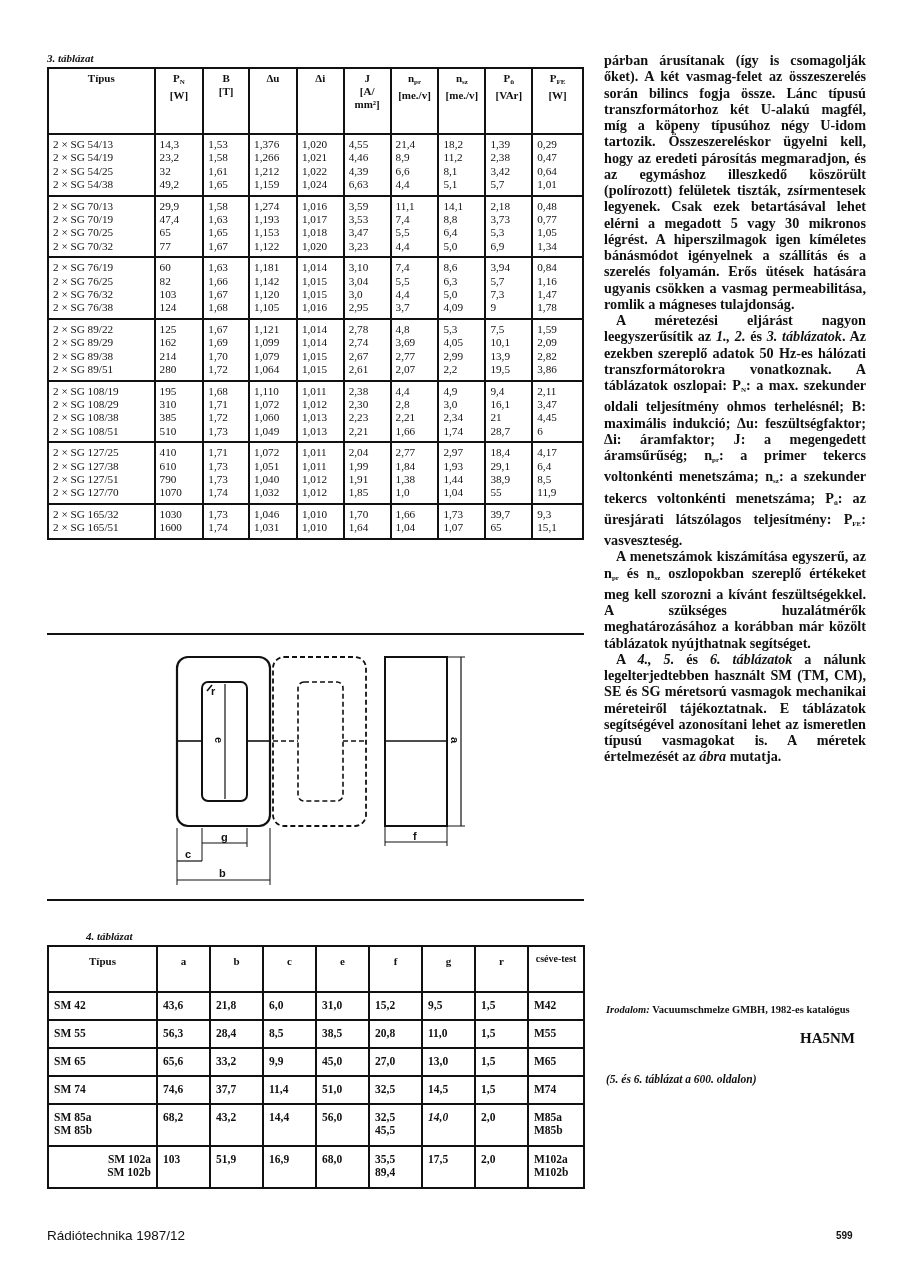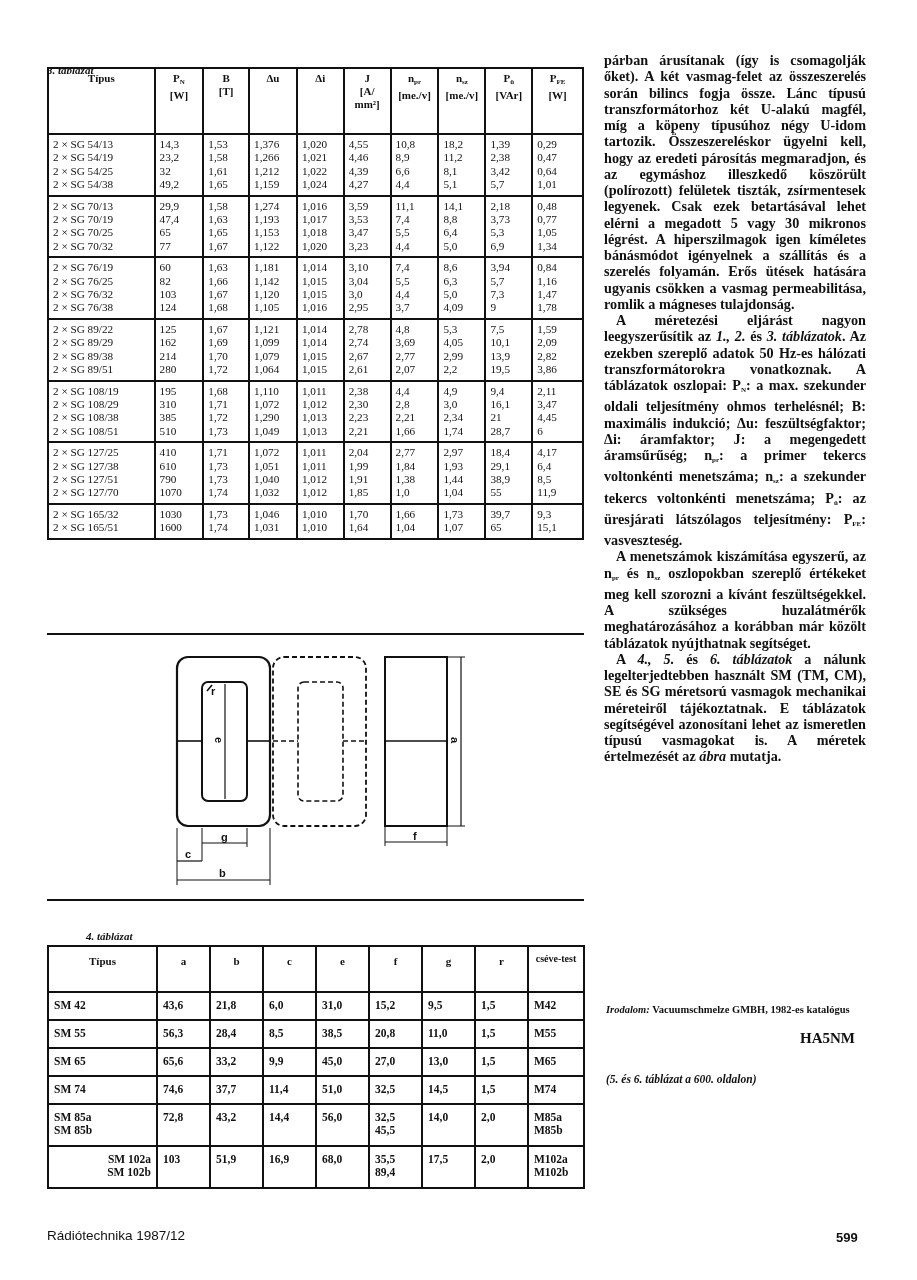--- a/index.html
+++ b/index.html
@@ -30,26 +30,26 @@
   #text-col { position:absolute; left:604px; top:52px; width:262px; font-size:14.2px;
               line-height:16.25px; font-weight:bold; text-align:justify; }
   #text-col p { margin:0; text-indent:12px; }
   #text-col p.first { text-indent:0; }
   #text-col i { font-style:italic; }
   .ref { position:absolute; left:606px; top:1003px; width:260px; font-size:10.5px; line-height:13px; font-weight:bold; }
   .ref i { font-style:italic; }
   .sig { position:absolute; left:800px; top:1030px; font-size:15px; font-weight:bold; }
   .note { position:absolute; left:606px; top:1073px; font-size:11.5px; font-style:italic; font-weight:bold; }
   .footer-left { position:absolute; left:47px; top:1228px; font-family:"Liberation Sans","DejaVu Sans",sans-serif; font-size:13.5px; }
-  .footer-right { position:absolute; left:836px; top:1230px; font-family:"Liberation Sans","DejaVu Sans",sans-serif; font-size:13px; font-weight:bold; }
+  .footer-right { position:absolute; left:836px; top:1230px; font-family:"Liberation Sans","DejaVu Sans",sans-serif; font-size:10px; font-weight:bold; }
 </style>
 </head>
 <body>
 
-<div class="caption" style="left:47px;top:52px;margin-top:12px;">3. táblázat</div>
+<div class="caption" style="left:47px;top:52px;">3. táblázat</div>
 <table class="t3">
   <colgroup>
     <col style="width:107px">
       <col style="width:49px">
       <col style="width:46px">
       <col style="width:48px">
     <col style="width:47px">
       <col style="width:47px">
       <col style="width:48px">
       <col style="width:47px">
@@ -111,24 +111,24 @@
         <td>
           <span class="l">1,020</span>
           <span class="l">1,021</span>
           <span class="l">1,022</span>
           <span class="l">1,024</span>
         </td>
         <td>
           <span class="l">4,55</span>
           <span class="l">4,46</span>
           <span class="l">4,39</span>
-          <span class="l">4,27</span>
-        </td>
-        <td>
-          <span class="l">10,8</span>
+          <span class="l">6,63</span>
+        </td>
+        <td>
+          <span class="l">21,4</span>
           <span class="l">8,9</span>
           <span class="l">6,6</span>
           <span class="l">4,4</span>
         </td>
         <td>
           <span class="l">18,2</span>
           <span class="l">11,2</span>
           <span class="l">8,1</span>
           <span class="l">5,1</span>
         </td>
@@ -346,21 +346,21 @@
         </td>
         <td>
           <span class="l">1,68</span>
           <span class="l">1,71</span>
           <span class="l">1,72</span>
           <span class="l">1,73</span>
         </td>
         <td>
           <span class="l">1,110</span>
           <span class="l">1,072</span>
-          <span class="l">1,290</span>
+          <span class="l">1,060</span>
           <span class="l">1,049</span>
         </td>
         <td>
           <span class="l">1,011</span>
           <span class="l">1,012</span>
           <span class="l">1,013</span>
           <span class="l">1,013</span>
         </td>
         <td>
           <span class="l">2,38</span>
@@ -687,36 +687,36 @@
         <td>
           <span class="l">M74</span>
         </td>
       </tr>
       <tr>
         <td style="height: 28px;">
           <span class="l">SM 85a</span>
           <span class="l">SM 85b</span>
         </td>
         <td style="height: 28px;">
-          <span class="l">72,8</span>
+          <span class="l">68,2</span>
         </td>
         <td style="height: 28px;">
           <span class="l">43,2</span>
         </td>
         <td style="height: 28px;">
           <span class="l">14,4</span>
         </td>
         <td style="height: 28px;">
           <span class="l">56,0</span>
         </td>
         <td style="height: 28px;">
           <span class="l">32,5</span>
           <span class="l">45,5</span>
         </td>
-        <td style="height: 28px;">
+        <td style="height: 28px; font-style: italic;">
           <span class="l">14,0</span>
         </td>
         <td style="height: 28px;">
           <span class="l">2,0</span>
         </td>
         <td style="height: 28px;">
           <span class="l">M85a</span>
           <span class="l">M85b</span>
         </td>
       </tr>

